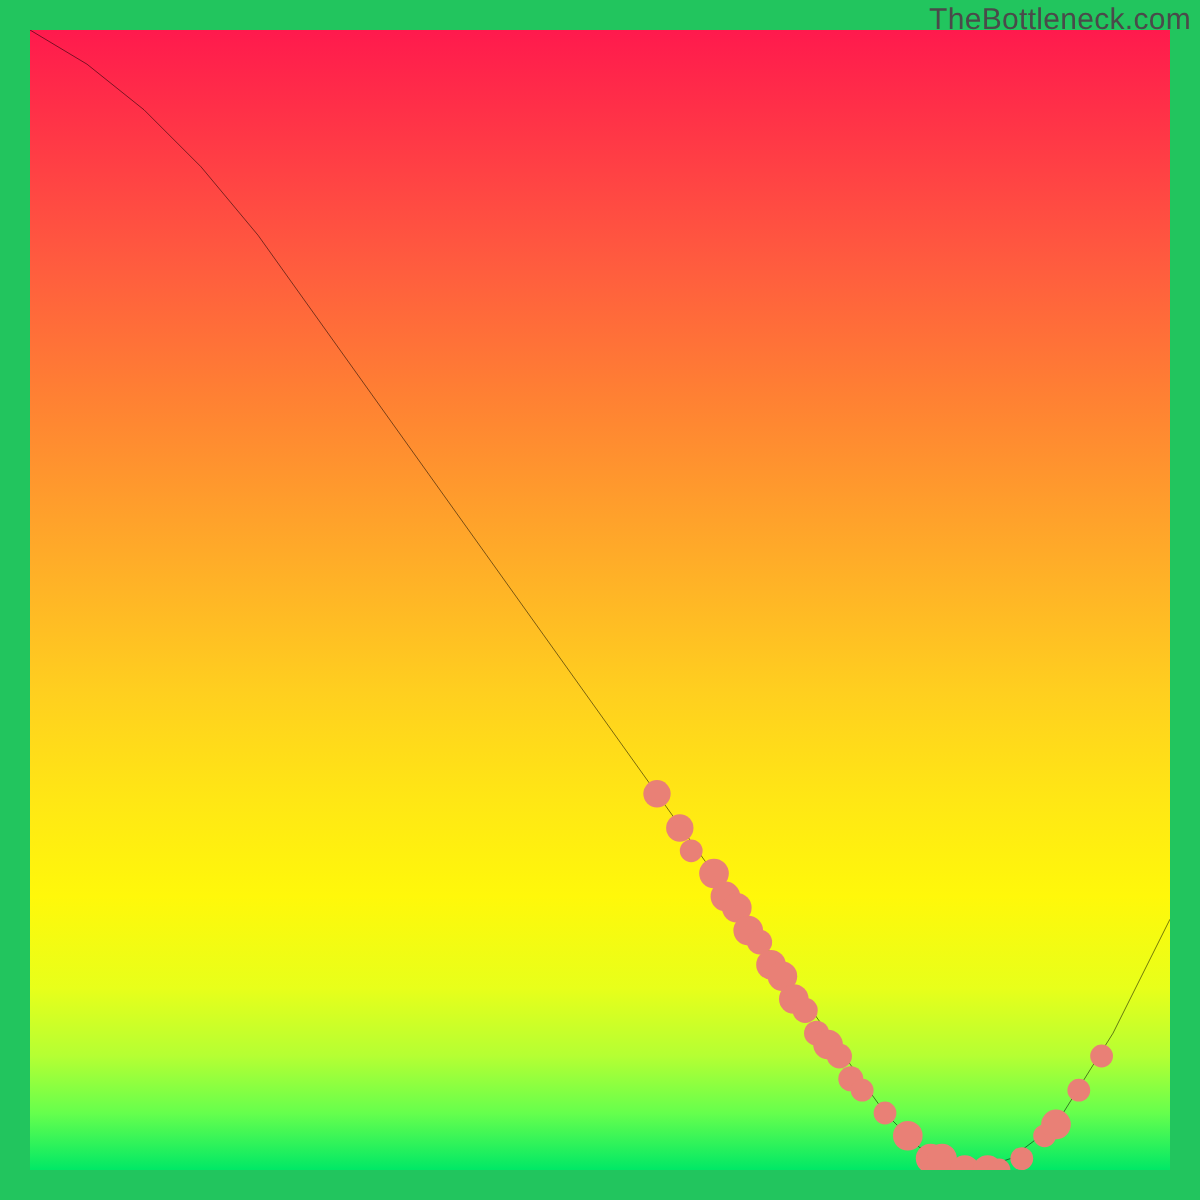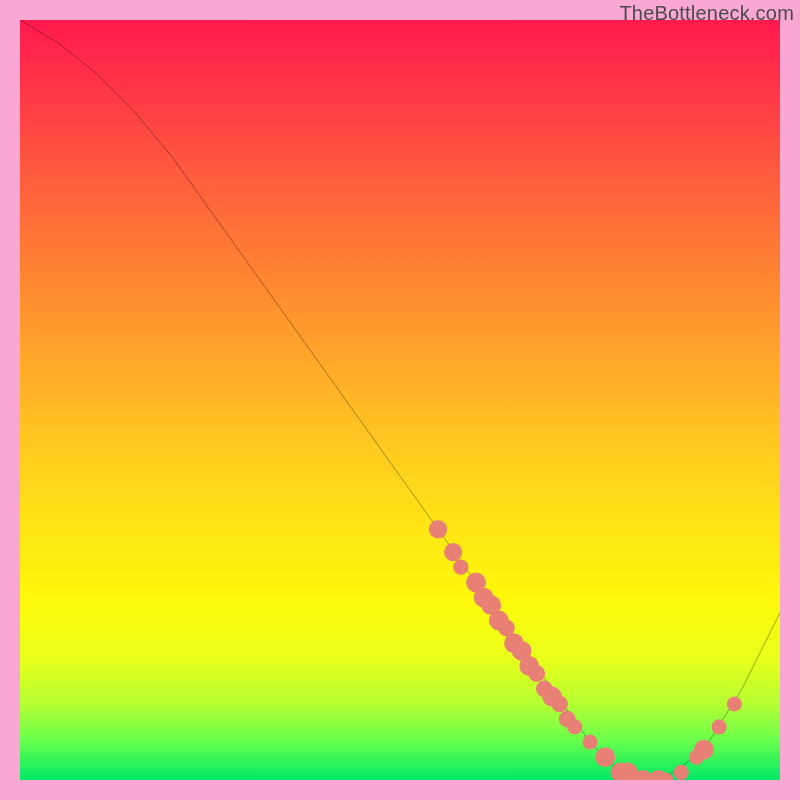--- a/index.html
+++ b/index.html
@@ -10,21 +10,21 @@
     background: #000;
     overflow: hidden;
     font-family: Arial, Helvetica, sans-serif;
   }
   .frame {
     position: absolute;
     left: 0;
     top: 0;
     width: 800px;
     height: 800px;
-    background: #f9a8d4;
+    background: #22c55e;
   }
   .plot-area {
     position: absolute;
     left: 20px;
     top: 20px;
     width: 760px;
     height: 760px;
     background: linear-gradient(to bottom,
       #ff1a4d 0%,
       #ff3347 8%,

